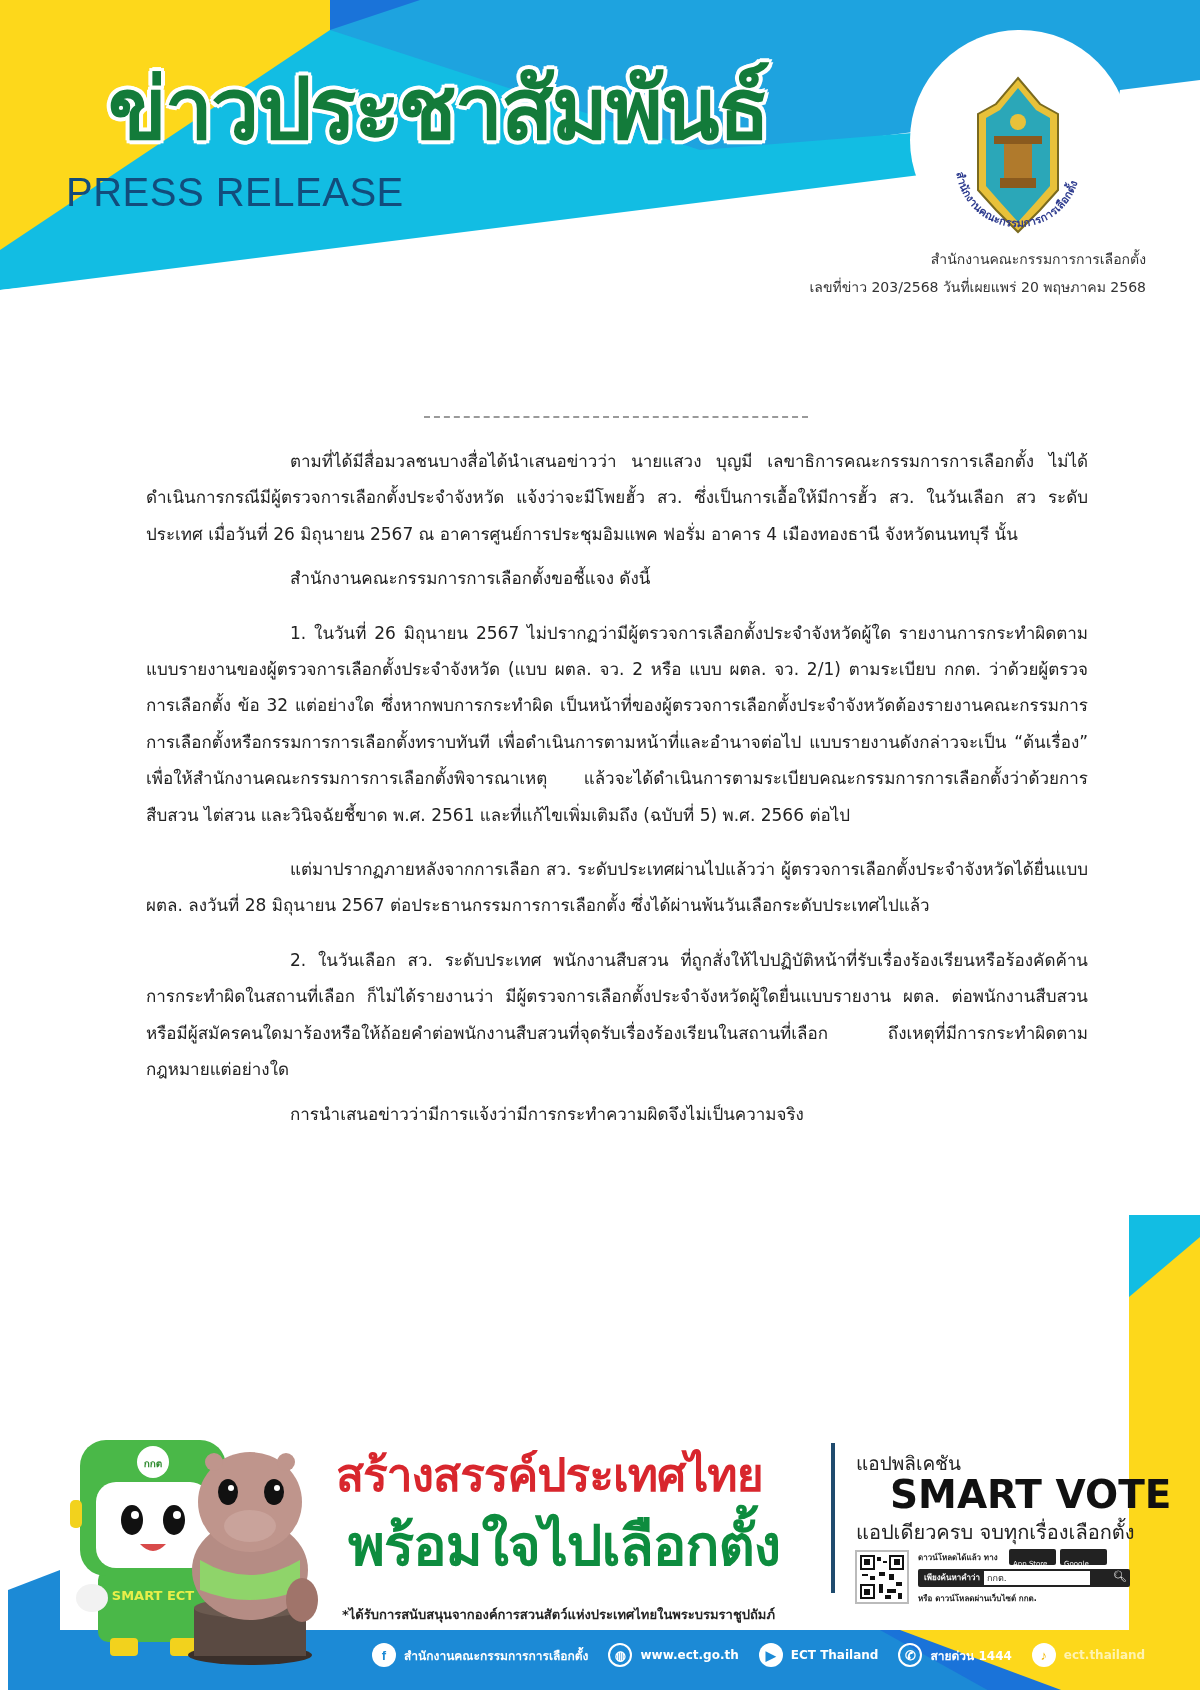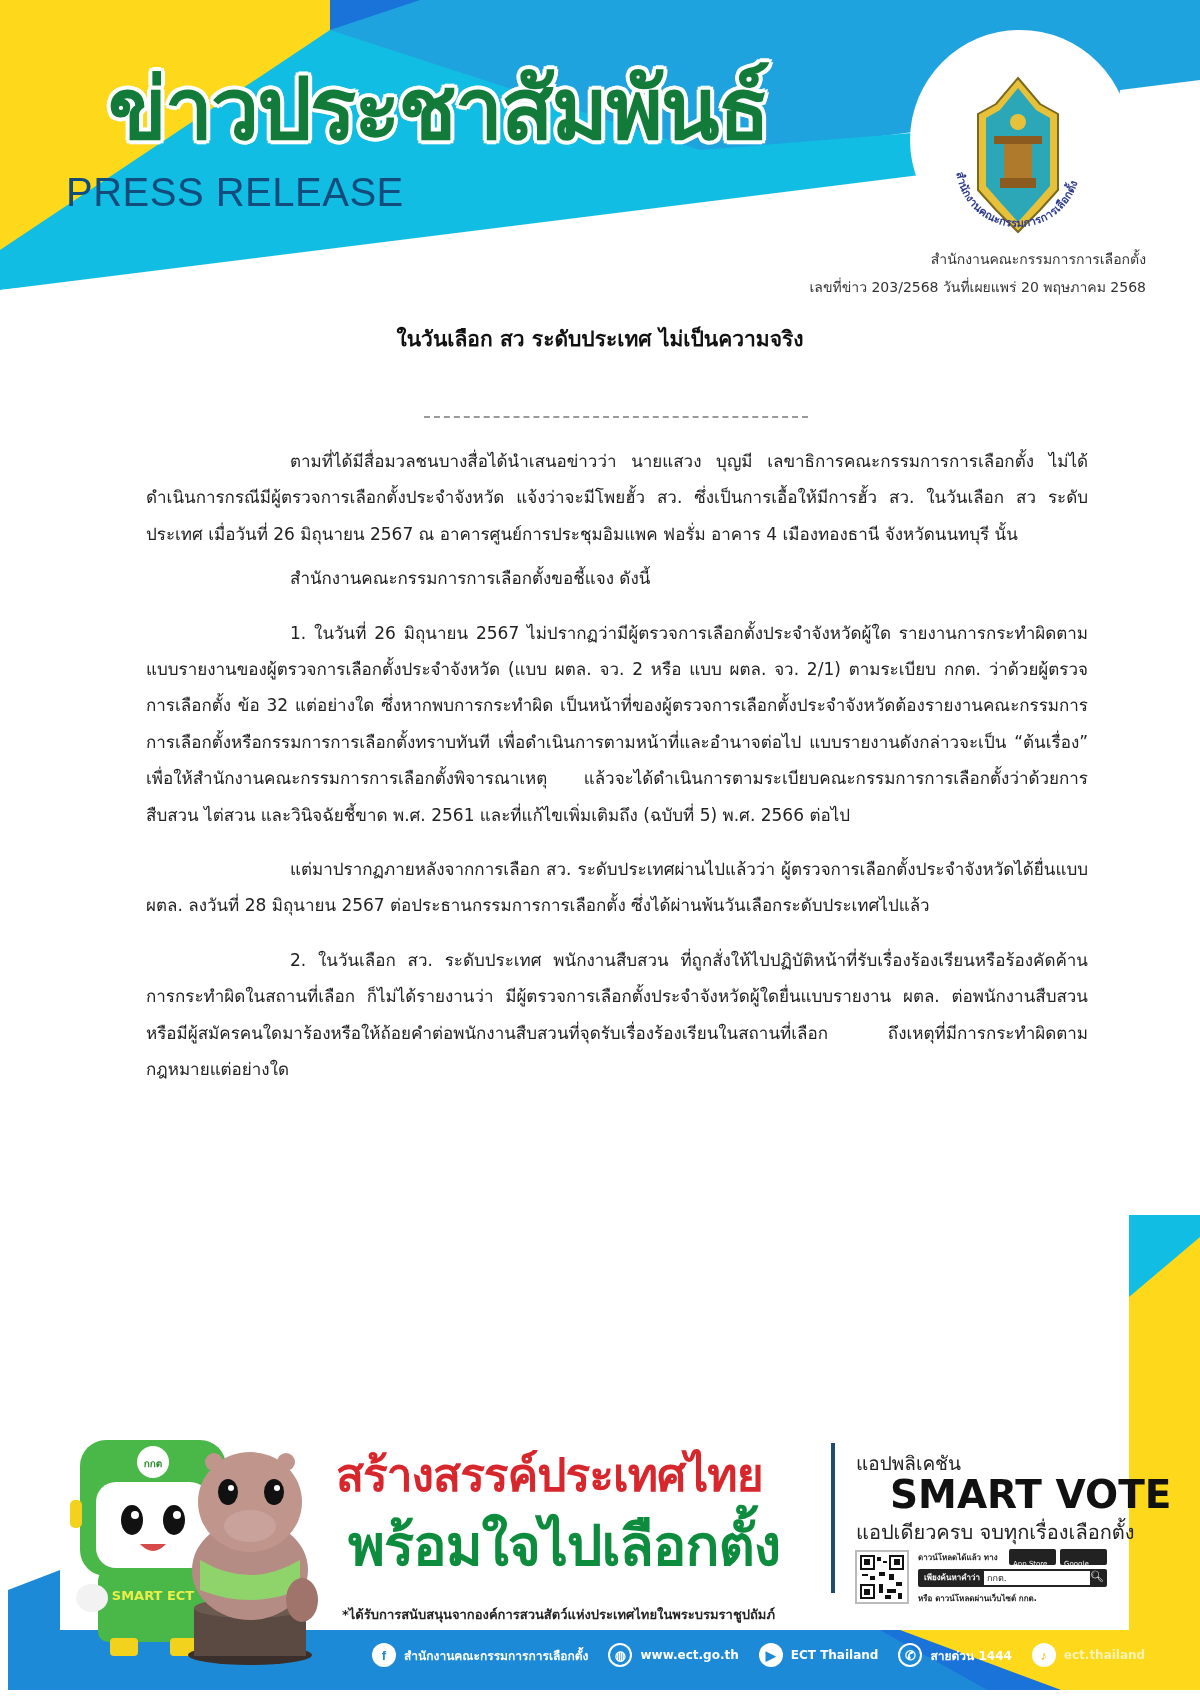--- a/index.html
+++ b/index.html
@@ -87,21 +87,21 @@
 
   .dl-text { position: absolute; left: 918px; top: 1551px; font-size: 8px; font-weight: bold; color: #222; }
   .store-btn {
     position: absolute; top: 1549px; height: 15px; background: #222; color: #fff;
     font-size: 7px; line-height: 15px; padding: 8px 4px; border-radius: 2px;
   }
   .store-apple { left: 1009px; width: 47px; }
   .store-google { left: 1060px; width: 47px; }
 
   .search-box {
-    position: absolute; left: 918px; top: 1569px; width: 189px; height: 18px;
+    position: absolute; left: 918px; top: 1569px; width: 212px; height: 18px;
     background: #222; border-radius: 2px;
   }
   .search-label { position: absolute; left: 6px; top: 2px; font-size: 8px; color: #fff; font-weight: bold; }
   .search-input {
     position: absolute; left: 66px; top: 2px; width: 106px; height: 14px;
     background: #fff; border: none; font-size: 9px; padding: 0 3px; color: #222;
     font-family: "DejaVu Sans", sans-serif;
   }
   .search-icon { position: absolute; right: 3px; top: 1px; width: 14px; height: 16px; color: #fff; font-size: 11px; text-align: center; }
 
@@ -158,30 +158,30 @@
     <text font-size="11" font-weight="bold" fill="#2e3c8f" font-family="DejaVu Sans, sans-serif">
       <textPath href="#ringPath" startOffset="4%">สำนักงานคณะกรรมการการเลือกตั้ง</textPath>
     </text>
   </svg>
 </div>
 
 <div class="org-line">สำนักงานคณะกรรมการการเลือกตั้ง</div>
 <div class="ref-line">เลขที่ข่าว 203/2568 วันที่เผยแพร่ 20 พฤษภาคม 2568</div>
 
 <div class="headline">
-  <div>ในวันเลือก สว ระดับประเทศ ไม่เป็นความจริง</div>
 </div>
 <div class="divider"></div>
 
 <div class="body-text">
   <p class="para single">ตามที่ได้มีสื่อมวลชนบางสื่อได้นำเสนอข่าวว่า นายแสวง บุญมี เลขาธิการคณะกรรมการการเลือกตั้ง ไม่ได้ดำเนินการกรณีมีผู้ตรวจการเลือกตั้งประจำจังหวัด แจ้งว่าจะมีโพยฮั้ว สว. ซึ่งเป็นการเอื้อให้มีการฮั้ว สว. ในวันเลือก สว ระดับประเทศ เมื่อวันที่ 26 มิถุนายน 2567 ณ อาคารศูนย์การประชุมอิมแพค ฟอรั่ม อาคาร 4 เมืองทองธานี จังหวัดนนทบุรี นั้น</p>
   <p class="para single">สำนักงานคณะกรรมการการเลือกตั้งขอชี้แจง ดังนี้</p>
   <p class="para single gap">1. ในวันที่ 26 มิถุนายน 2567 ไม่ปรากฏว่ามีผู้ตรวจการเลือกตั้งประจำจังหวัดผู้ใด รายงานการกระทำผิดตามแบบรายงานของผู้ตรวจการเลือกตั้งประจำจังหวัด (แบบ ผตล. จว. 2 หรือ แบบ ผตล. จว. 2/1) ตามระเบียบ กกต. ว่าด้วยผู้ตรวจการเลือกตั้ง ข้อ 32 แต่อย่างใด ซึ่งหากพบการกระทำผิด เป็นหน้าที่ของผู้ตรวจการเลือกตั้งประจำจังหวัดต้องรายงานคณะกรรมการการเลือกตั้งหรือกรรมการการเลือกตั้งทราบทันที เพื่อดำเนินการตามหน้าที่และอำนาจต่อไป แบบรายงานดังกล่าวจะเป็น “ต้นเรื่อง” เพื่อให้สำนักงานคณะกรรมการการเลือกตั้งพิจารณาเหตุ แล้วจะได้ดำเนินการตามระเบียบคณะกรรมการการเลือกตั้งว่าด้วยการสืบสวน ไต่สวน และวินิจฉัยชี้ขาด พ.ศ. 2561 และที่แก้ไขเพิ่มเติมถึง (ฉบับที่ 5) พ.ศ. 2566 ต่อไป</p>
   <p class="para single gap">แต่มาปรากฏภายหลังจากการเลือก สว. ระดับประเทศผ่านไปแล้วว่า ผู้ตรวจการเลือกตั้งประจำจังหวัดได้ยื่นแบบ ผตล. ลงวันที่ 28 มิถุนายน 2567 ต่อประธานกรรมการการเลือกตั้ง ซึ่งได้ผ่านพ้นวันเลือกระดับประเทศไปแล้ว</p>
   <p class="para single gap">2. ในวันเลือก สว. ระดับประเทศ พนักงานสืบสวน ที่ถูกสั่งให้ไปปฏิบัติหน้าที่รับเรื่องร้องเรียนหรือร้องคัดค้านการกระทำผิดในสถานที่เลือก ก็ไม่ได้รายงานว่า มีผู้ตรวจการเลือกตั้งประจำจังหวัดผู้ใดยื่นแบบรายงาน ผตล. ต่อพนักงานสืบสวน หรือมีผู้สมัครคนใดมาร้องหรือให้ถ้อยคำต่อพนักงานสืบสวนที่จุดรับเรื่องร้องเรียนในสถานที่เลือก ถึงเหตุที่มีการกระทำผิดตามกฎหมายแต่อย่างใด</p>
+  <p class="para single">การนำเสนอข่าวว่ามีการแจ้งว่ามีการกระทำความผิดจึงไม่เป็นความจริง</p>
 </div>
 
 <div class="right-strip">
   <svg viewBox="0 0 71 400" preserveAspectRatio="none">
     <rect x="0" y="0" width="71" height="400" fill="#fdd81b"></rect>
     <polygon points="0,18 71,0 71,40 0,100" fill="#12bde3"></polygon>
     <rect x="0" y="0" width="71" height="18" fill="#ffffff"></rect>
     <polygon points="0,0 71,0 71,0 0,18" fill="#ffffff"></polygon>
   </svg>
 </div>

